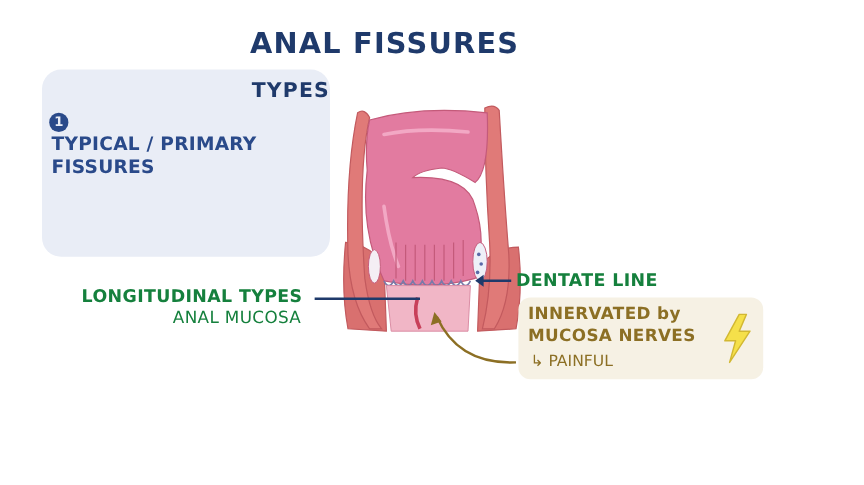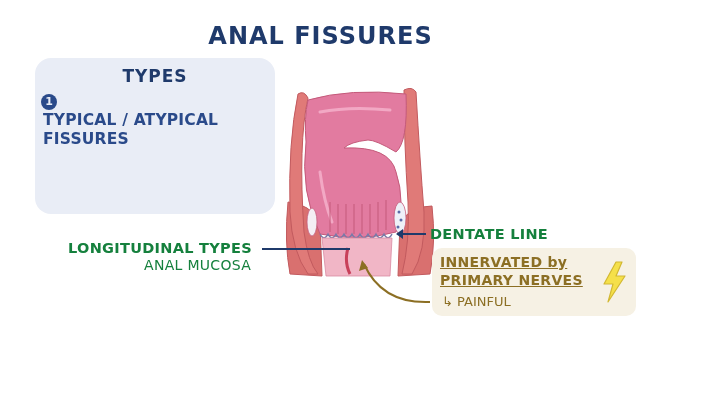--- a/index.html
+++ b/index.html
@@ -11,21 +11,21 @@
     .title {
       position: absolute; left: 0; top: 22px; width: 641px; text-align: center;
       font-family: "DejaVu Sans", sans-serif; font-weight: bold;
       font-size: 24px; letter-spacing: 1px; color: #1f3a6b;
     }
     .types-box {
       position: absolute; left: 35px; top: 58px; width: 240px; height: 156px;
       background: #e9edf6; border-radius: 16px;
     }
     .types-heading {
-      position: absolute; left: 0; top: 8px; width: 240px; text-align: center;
+      position: absolute; left: 0; top: 8px; width: 240px; text-align: right;
       font-weight: bold; font-size: 17px; color: #1f3a6b; letter-spacing: 1px;
     }
     .type-item { position: absolute; left: 6px; color: #2a4a8a; }
     .type-item .num {
       display: inline-block; width: 16px; height: 16px; border-radius: 50%;
       background: #2a4a8a; color: #e9edf6; font-size: 11px; font-weight: bold;
       text-align: center; line-height: 16px; vertical-align: top; margin-top: 2px;
     }
     .type-item .label {
       display: inline-block; vertical-align: top; font-size: 15.5px; font-weight: bold;
@@ -36,39 +36,39 @@
     }
     .diagram { position: absolute; left: 280px; top: 82px; width: 160px; height: 200px; }
     .label-blue {
       position: absolute; color: #15803d; font-weight: bold; font-size: 14.5px; letter-spacing: 0.3px;
     }
     .ann-box {
       position: absolute; left: 432px; top: 248px; width: 204px; height: 68px;
       background: #f6f1e4; border-radius: 10px;
     }
     .ann-text {
-      position: absolute; left: 8px; color: #8c6f24; font-weight: bold; font-size: 14px; line-height: 17px; letter-spacing: 0.3px; text-decoration: underline;
+      position: absolute; left: 8px; color: #8c6f24; font-weight: bold; font-size: 14px; line-height: 17px; letter-spacing: 0.3px;
     }
     .ann-sub {
       position: absolute; left: 10px; top: 46px; color: #8c6f24; font-size: 13px;
     }
     .bolt { position: absolute; left: 166px; top: 12px; width: 32px; height: 44px; }
     svg { display: block; }
   </style>
 </head>
 <body>
 
 <div class="title">ANAL FISSURES</div>
 
 <div class="types-box">
   <div class="types-heading">TYPES</div>
 
   <div class="type-item" style="top:34px;">
     <span class="num">1</span>
-    <span class="label">TYPICAL / ATYPICAL FISSURES</span>
+    <span class="label">TYPICAL / PRIMARY FISSURES</span>
   </div>
 
 </div>
 
 <div class="diagram">
   <svg width="160" height="200" viewBox="0 0 160 200">
 
     <path d="M8 120 Q4 160 10 192 L42 194 L40 140 Q30 122 8 120 Z" fill="#d9706f" stroke="#c25a5e" stroke-width="1"></path>
     <path d="M152 124 Q156 160 150 192 L118 194 L120 140 Q132 124 152 124 Z" fill="#d9706f" stroke="#c25a5e" stroke-width="1"></path>
 
@@ -118,21 +118,21 @@
 </svg>
 <div class="label-blue" style="left:430px; top:226px;">DENTATE LINE</div>
 
 <svg style="position:absolute; left:352px; top:258px;" width="80" height="52">
   <path d="M78 44 Q30 46 12 6" stroke="#8c6f24" stroke-width="2" fill="none"></path>
   <path d="M10 2 L7 13 L16 10 Z" fill="#8c6f24"></path>
 </svg>
 
 <div class="ann-box">
   <div class="ann-text" style="top:6px;">INNERVATED by</div>
-  <div class="ann-text" style="top:24px;">PRIMARY NERVES</div>
+  <div class="ann-text" style="top:24px;">MUCOSA NERVES</div>
   <div class="ann-sub">
     <span>↳</span>
     <span>PAINFUL</span>
   </div>
   <svg class="bolt" viewBox="0 0 32 44">
     <path d="M18 2 L6 24 L15 24 L10 42 L27 16 L18 16 L24 2 Z" fill="#f5e04a" stroke="#d2b832" stroke-width="1.2" stroke-linejoin="round"></path>
   </svg>
 </div>
 
 </body></html>

